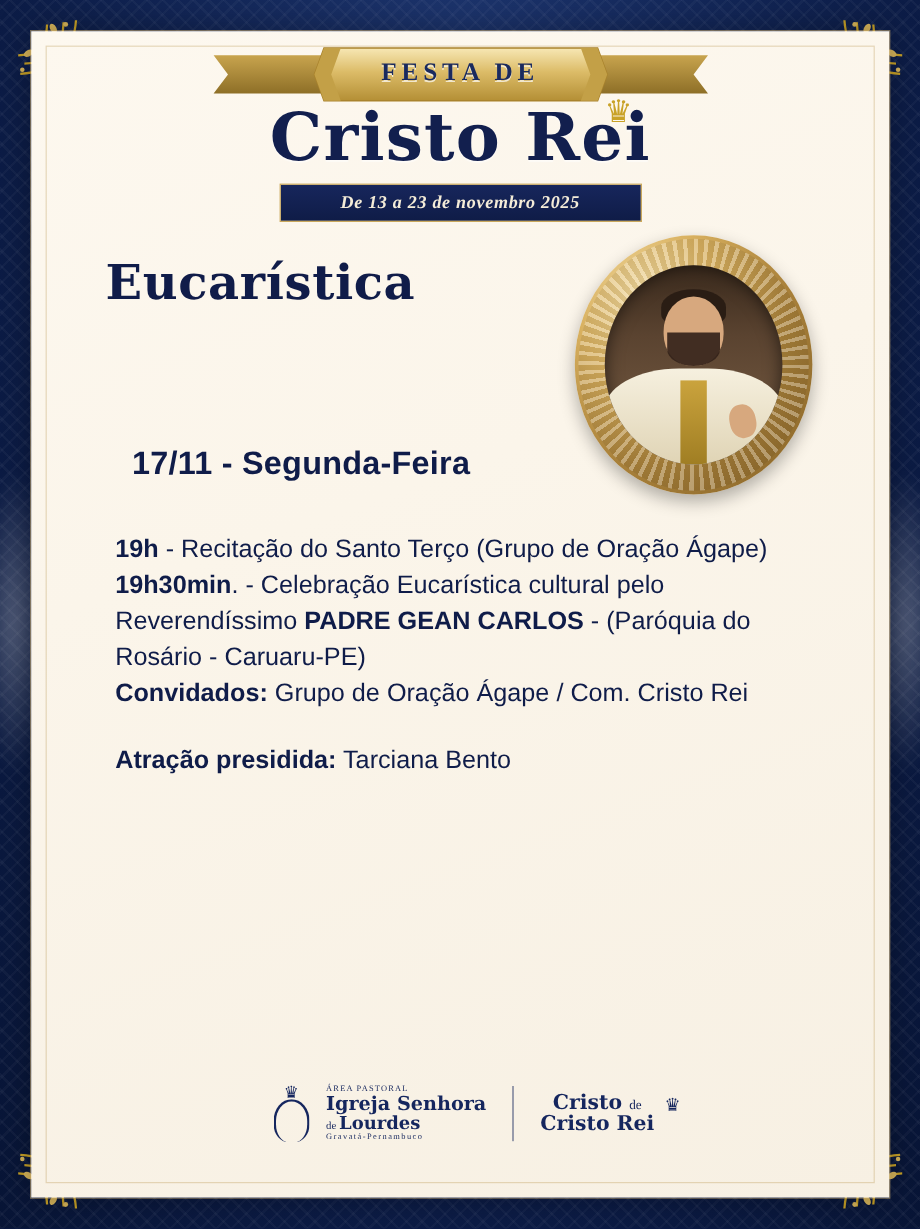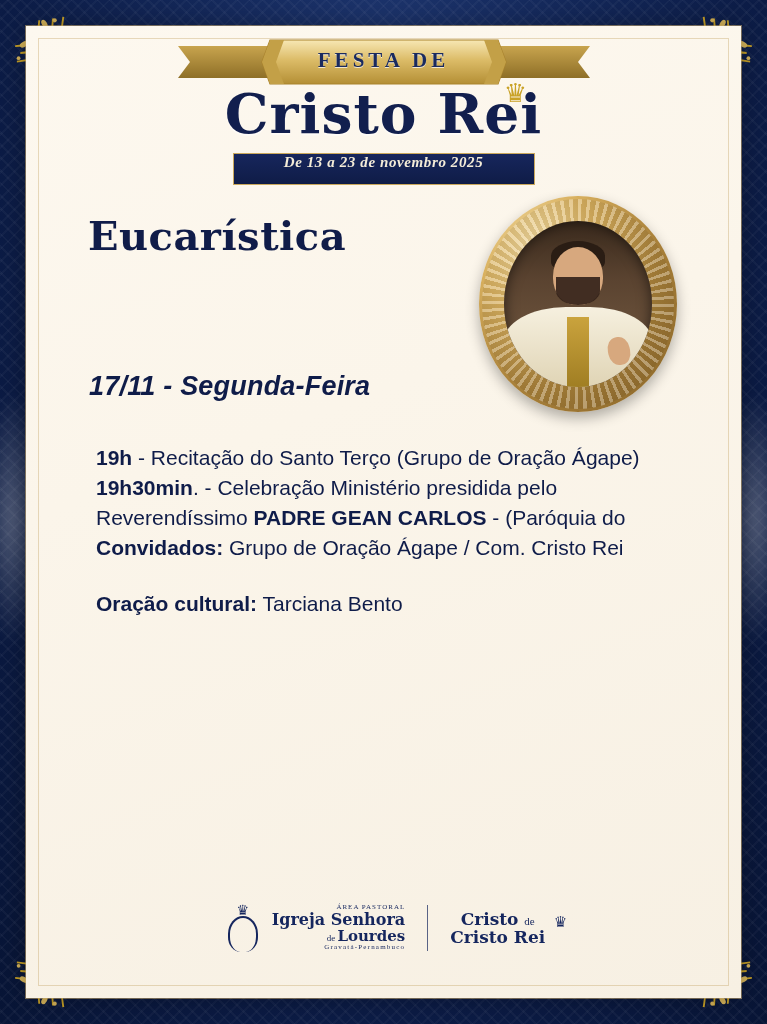--- a/index.html
+++ b/index.html
@@ -122,20 +122,21 @@
     color: #c9a227;
     z-index: 4;
   }
   .date-bar {
     margin: 12px auto 0;
     width: 300px;
     height: 30px;
     background: linear-gradient(180deg, #17265c 0%, #0f1c47 100%);
     border: 1px solid #caa85c;
     display: flex;
+    align-items: center;
     justify-content: center;
   }
   .date-bar span {
     font-family: "Liberation Serif", serif;
     font-weight: bold;
     font-style: italic;
     font-size: 15px;
     color: #f4ecd8;
     letter-spacing: 0.6px;
   }
@@ -242,27 +243,26 @@
     width: 22px;
     height: 28px;
     border-radius: 45%;
     background: #d7a87e;
     transform: rotate(-12deg);
   }
 
   
   .day {
     position: absolute;
-    left: 63px;
+    left: 84px;
     top: 345px;
     font-size: 27px;
     font-weight: bold;
     color: #0f1c49;
     letter-spacing: 0.2px;
-    font-style: italic;
   }
   .body-block {
     position: absolute;
     left: 70px;
     top: 418px;
     right: 56px;
     color: #0f1c49;
     font-size: 21px;
     line-height: 1.38;
   }
@@ -305,21 +305,21 @@
     transform: translateX(-50%);
     width: 26px;
     height: 34px;
     border-radius: 50% 50% 42% 42%;
     border: 2px solid #15265e;
     border-bottom: none;
   }
   .logo-text {
     line-height: 1.05;
     color: #15265e;
-    text-align: right;
+    text-align: left;
   }
   .logo-text .l1 {
     font-family: "Liberation Serif", serif;
     font-size: 7px;
     letter-spacing: 1px;
     text-transform: uppercase;
   }
   .logo-text .l2 {
     font-family: "DejaVu Serif", serif;
     font-weight: bold;
@@ -496,31 +496,32 @@
       </div>
     </div>
 
     <div class="day">17/11 - Segunda-Feira</div>
 
     <div class="body-block">
       <p>
         <b>19h</b><span> - </span><span>Recitação do Santo Terço (Grupo de Oração Ágape)</span>
       </p>
       <p>
-        <b>19h30min</b><span>. - </span><span>Celebração Ministério presidida pelo</span>
+        <b>19h30min</b><span>. - </span><span>Celebração Eucarística cultural pelo</span>
       </p>
       <p>
         <span>Reverendíssimo </span><b>PADRE GEAN CARLOS</b><span> - (Paróquia do</span>
       </p>
+      <p>Rosário  - Caruaru-PE)</p>
       <p>
         <b>Convidados:</b><span> Grupo de Oração Ágape / Com. Cristo Rei</span>
       </p>
       <div class="spacer"></div>
       <p>
-        <b>Oração cultural:</b><span> Tarciana  Bento</span>
+        <b>Atração presidida:</b><span> Tarciana  Bento</span>
       </p>
     </div>
 
     <div class="footer">
 
       <div class="logo-left">
         <div class="logo-mark">
           <div class="crown-s">♛</div>
           <div class="figure"></div>
         </div>

